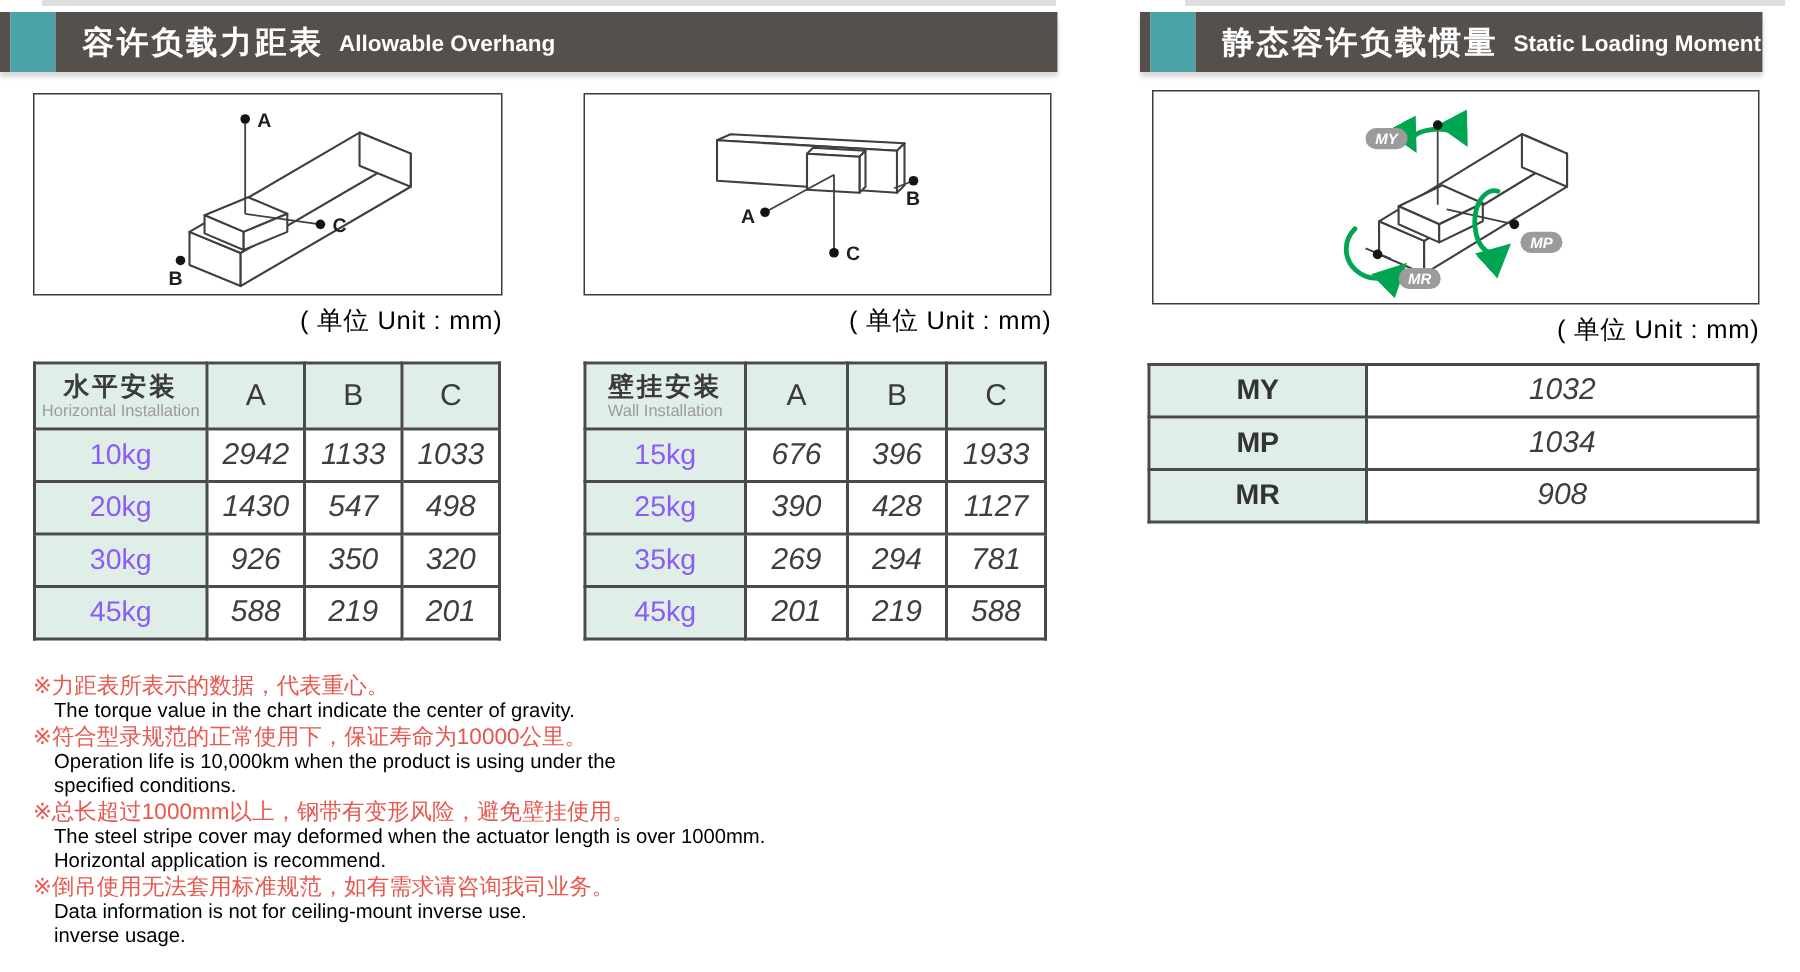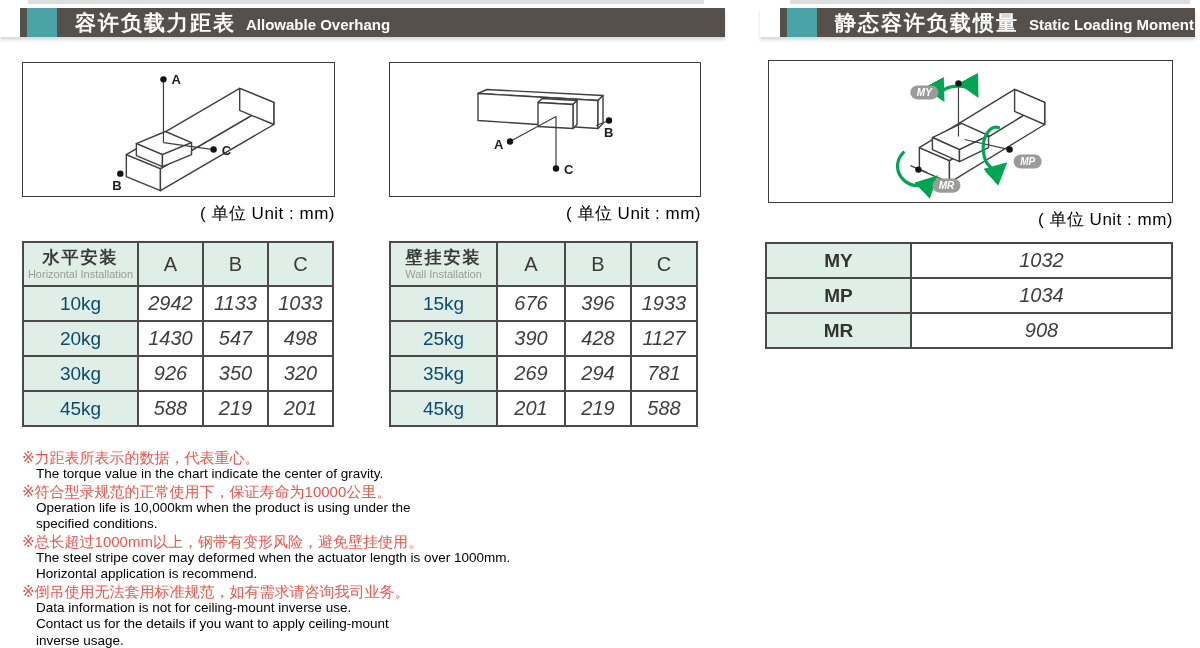--- a/index.html
+++ b/index.html
@@ -5,22 +5,22 @@
   html,body{margin:0;padding:0;background:#ffffff;}
   .page{position:relative;width:1200px;height:648px;background:#ffffff;overflow:hidden;
         font-family:"Liberation Sans","DejaVu Sans",sans-serif;}
 
   
   .topline{position:absolute;top:0;height:4px;background:#dedede;}
   #topline1{left:28px;width:676px;}
   #topline2{left:790px;width:400px;}
 
   
-  .secbar{position:absolute;top:8px;height:29px;display:flex;align-items:stretch;
-          box-shadow:0 3px 3px rgba(0,0,0,0.15);padding-left:20px;}
+  .secbar{position:absolute;top:8px;height:40px;display:flex;align-items:stretch;
+          box-shadow:0 3px 3px rgba(0,0,0,0.15);}
   .secbar .sliver{width:7px;background:#56504c;}
   .secbar .teal{width:30px;background:#4aa3a7;}
   .secbar .bar{flex:1;background:#56504c;display:flex;align-items:center;padding-left:18px;color:#fff;white-space:nowrap;}
   .secbar .zh{font-size:21px;font-weight:bold;letter-spacing:2px;}
   .secbar .en{font-size:15px;font-weight:bold;margin-left:10px;margin-top:3px;letter-spacing:0px;}
   #bar1{left:0;width:705px;}
   #bar2{left:760px;width:415px;}
 
   
   .diagram{position:absolute;border:1.5px solid #3c3c3c;background:#fff;box-sizing:border-box;}
@@ -36,21 +36,21 @@
 
   
   table.spec{position:absolute;border-collapse:collapse;table-layout:fixed;background:#fff;}
   table.spec th,table.spec td{border:2px solid #4a4a4a;text-align:center;vertical-align:middle;padding:0;overflow:hidden;}
   .mint{background:#dfeee7;}
   tr.hrow{height:44px;}
   tr.drow{height:35px;}
   .kzh{font-size:17px;font-weight:bold;color:#3a3a3a;letter-spacing:2px;line-height:19px;}
   .ken{font-size:11px;font-weight:normal;color:#9b9b9b;letter-spacing:0;line-height:12px;margin-top:1px;}
   th.colh{font-size:20px;font-weight:normal;color:#3a3a3a;}
-  td.load{font-size:19px;color:#0c4a6e;background:#dfeee7;}
+  td.load{font-size:19px;color:#8b5cf6;background:#dfeee7;}
   td.val{font-size:20px;color:#3e3e3e;background:#fff;font-style:italic;}
   td.mlabel{font-size:19px;font-weight:bold;color:#333;background:#dfeee7;}
   #table1{left:22px;top:241px;}
   #table2{left:389px;top:241px;}
   #table3{left:765px;top:242px;}
 
   
   #footnotes{position:absolute;left:22px;top:449px;width:660px;}
   .fn-zh{font-size:15px;font-weight:normal;line-height:17px;color:#e8584f;}
   .fn-en{font-size:13.5px;line-height:16.5px;color:#000000;padding-left:14px;}
@@ -283,17 +283,16 @@
     <div class="fn-zh">※力距表所表示的数据，代表重心。</div>
     <div class="fn-en">The torque value in the chart indicate the center of gravity.</div>
     <div class="fn-zh">※符合型录规范的正常使用下，保证寿命为10000公里。</div>
     <div class="fn-en">Operation life is 10,000km when the product is using under the</div>
     <div class="fn-en">specified conditions.</div>
     <div class="fn-zh">※总长超过1000mm以上，钢带有变形风险，避免壁挂使用。</div>
     <div class="fn-en">The steel stripe cover may deformed when the actuator length is over 1000mm.</div>
     <div class="fn-en">Horizontal application is recommend.</div>
     <div class="fn-zh">※倒吊使用无法套用标准规范，如有需求请咨询我司业务。</div>
     <div class="fn-en">Data information is not for ceiling-mount inverse use.</div>
-    <div class="fn-en">Contact us for the details if you want to apply ceiling-mount</div>
     <div class="fn-en">inverse usage.</div>
   </div>
 
 </div>
 
 </body></html>

